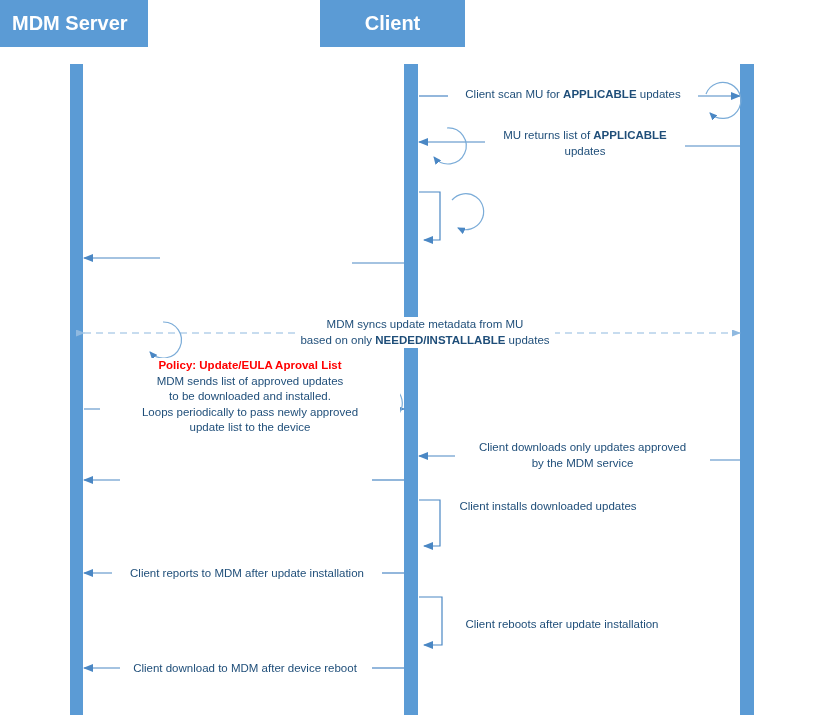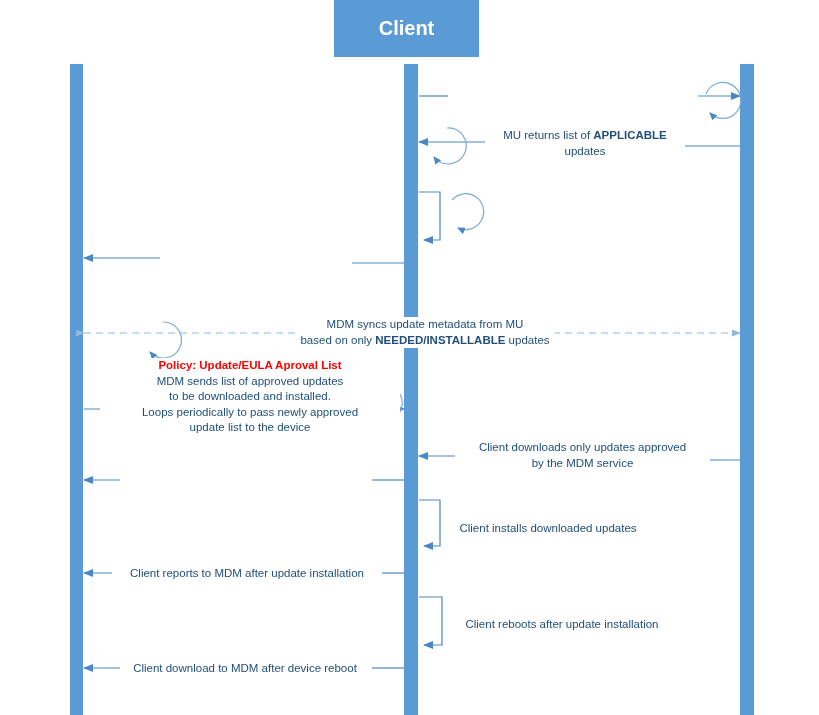--- a/index.html
+++ b/index.html
@@ -65,22 +65,25 @@
     width: 819px;
     height: 715px;
     pointer-events: none;
   }
 </style>
 </head>
 <body>
 
 <div id="canvas">
 
+  <div class="actor-box left" style="left:0px; top:0px; width:148px; height:47px;">
+    <span>MDM Server</span>
+  </div>
 
-  <div class="actor-box center" style="left:334px; top:0px; width:145px; height:57px;">
+  <div class="actor-box center" style="left:320px; top:0px; width:145px; height:47px;">
     <span>Client</span>
   </div>
 
 
   <div class="lifeline" style="left:70px; top:64px; width:13px; height:651px;"></div>
   <div class="lifeline" style="left:404px; top:64px; width:14px; height:651px;"></div>
   <div class="lifeline" style="left:740px; top:64px; width:14px; height:651px;"></div>
 
   <svg id="wires" viewBox="0 0 819 715">
     <defs>
@@ -137,33 +140,34 @@
       <line x1="404" y1="573" x2="380" y2="573"></line>
       <line x1="118" y1="573" x2="84" y2="573" marker-end="url(#ah-l)"></line>
 
       <path d="M419,597 L442,597 L442,645 L424,645" marker-end="url(#ah-l)"></path>
 
       <line x1="404" y1="668" x2="372" y2="668"></line>
       <line x1="128" y1="668" x2="84" y2="668" marker-end="url(#ah-l)"></line>
     </g>
   </svg>
 
+  <div class="msg-label" style="left:448px; top:87px; width:250px;">Client scan MU for <b>APPLICABLE</b> updates</div>
 
   <div class="msg-label" style="left:485px; top:128px; width:200px;">MU returns list of <b>APPLICABLE</b><br>updates</div>
 
 
 
   <div class="msg-label" style="left:295px; top:317px; width:260px;">MDM syncs update metadata from MU<br>based on only <b>NEEDED/INSTALLABLE</b> updates</div>
 
   <div class="msg-label" style="left:100px; top:358px; width:300px;"><span class="policy">Policy: Update/EULA Aproval List</span>MDM sends list of approved updates<br>to be downloaded and installed.<br>Loops periodically to pass newly approved<br>update list to the device</div>
 
   <div class="msg-label" style="left:455px; top:440px; width:255px;">Client downloads only updates approved<br>by the MDM service</div>
 
 
-  <div class="msg-label" style="left:448px; top:521px; width:200px;text-align:center;">Client installs downloaded updates</div>
+  <div class="msg-label" style="left:448px; top:499px; width:200px;text-align:center;">Client installs downloaded updates</div>
 
   <div class="msg-label" style="left:112px; top:566px; width:270px;">Client reports to MDM after update installation</div>
 
   <div class="msg-label" style="left:452px; top:617px; width:220px;">Client reboots after update installation</div>
 
   <div class="msg-label" style="left:120px; top:661px; width:250px;">Client download to MDM after device reboot</div>
 
 </div>
 
 </body></html>

